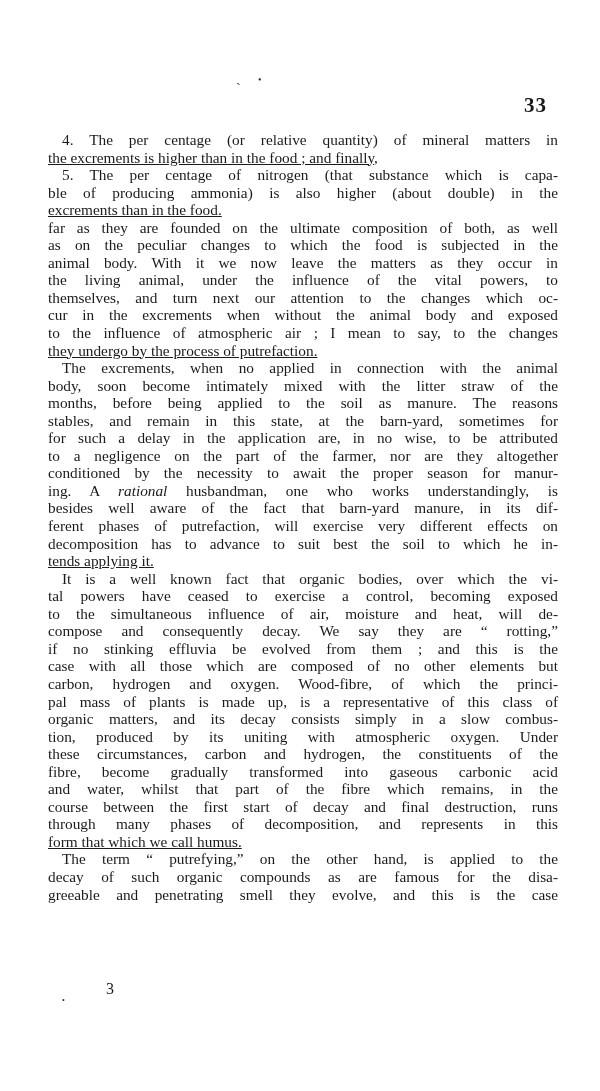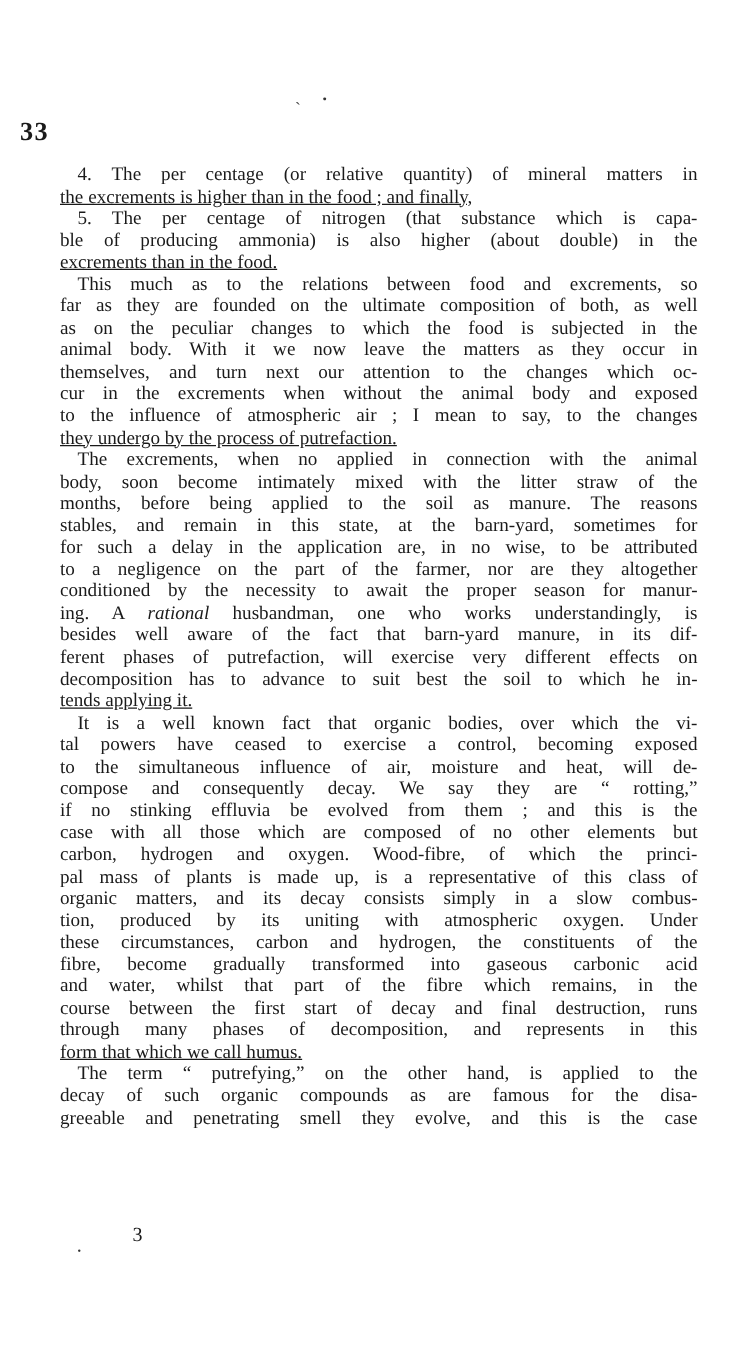--- a/index.html
+++ b/index.html
@@ -3,21 +3,21 @@
 <meta charset="utf-8">
 <style>
   html, body { margin: 0; padding: 0; background: #ffffff; }
   body { width: 600px; height: 1091px; position: relative; overflow: hidden; }
   .page {
     position: absolute; left: 0; top: 0; width: 600px; height: 1091px; background: #ffffff;
     font-family: "Liberation Serif", "DejaVu Serif", serif; color: #1a1a1a;
   }
   .mark { position: absolute; color: #333; font-size: 14px; }
   .page-number {
-    position: absolute; top: 93px; left: 16px; width: 546px; text-align: left;
+    position: absolute; top: 93px; left: 1px; width: 546px; text-align: right;
     font-size: 21px; font-weight: bold; letter-spacing: 1px;
   }
   .body-text {
     position: absolute; left: 48px; top: 131px; width: 510px;
     font-size: 15.3px; line-height: 17.55px;
   }
   .line {
     display: block; white-space: nowrap; text-align: justify; text-align-last: justify;
     height: 17.55px; overflow: visible;
   }
@@ -41,24 +41,24 @@
       <div>
         <span class="line indent">4.  The per centage (or relative quantity) of mineral matters in</span>
         <span class="line last">the excrements is higher than in the food ; and finally,</span>
       </div>
       <div>
         <span class="line indent">5.  The per centage of nitrogen (that substance which is capa-</span>
         <span class="line">ble of producing ammonia) is also higher (about double) in the</span>
         <span class="line last">excrements than in the food.</span>
       </div>
       <div>
-        <span class="line indent">This much as to the relations between food and excrements, so</span>
         <span class="line">far as they are founded on the ultimate composition of both, as well</span>
         <span class="line">as on the peculiar changes to which the food is subjected in the</span>
         <span class="line">animal body.   With it we now leave the matters as they occur in</span>
+        <span class="line">the living animal, under the influence of the vital powers, to</span>
         <span class="line">themselves, and turn next our attention to the changes which oc-</span>
         <span class="line">cur in the excrements when without the animal body and exposed</span>
         <span class="line">to the influence of atmospheric air ; I mean to say, to the changes</span>
         <span class="line last">they undergo by the process of putrefaction.</span>
       </div>
       <div>
         <span class="line indent">The excrements, when no applied in connection with the animal</span>
         <span class="line">body, soon become intimately mixed with the litter straw of the</span>
         <span class="line">months, before being applied to the soil as manure.   The reasons</span>
         <span class="line">stables, and remain in this state, at the barn-yard, sometimes for</span>

